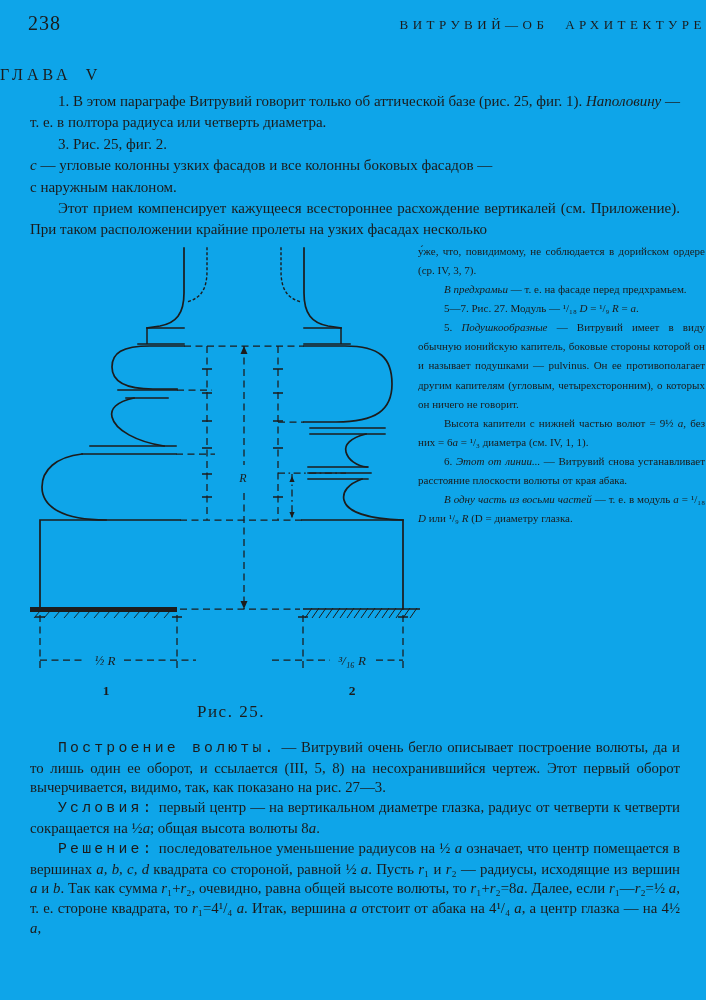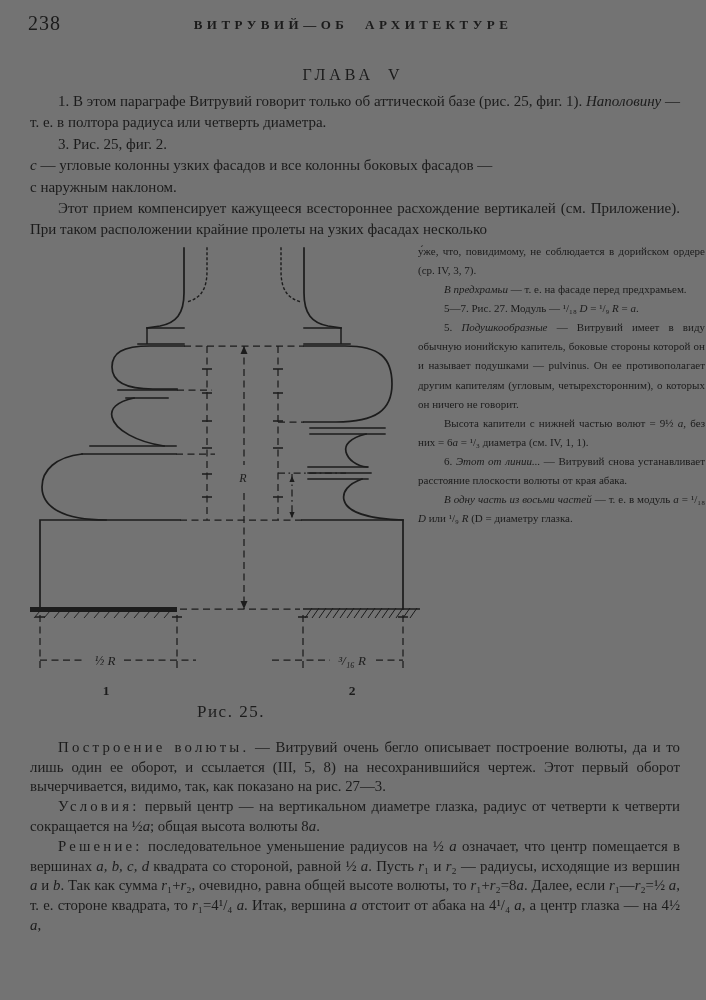--- a/index.html
+++ b/index.html
@@ -4,30 +4,30 @@
 <style>
   html,body{margin:0;padding:0;}
   body{
     width:706px;height:1000px;
     background:#efeeea;
     font-family:"Liberation Serif","DejaVu Serif",serif;
     color:#1b1b1b;
   }
   .page{
     position:relative;width:706px;height:1000px;overflow:hidden;
-    background:#737373;
+    background:#0ea5e9;
   }
   
   .page-num{position:absolute;top:12px;left:28px;font-size:20px;letter-spacing:1px;}
   .running-title{
-    position:absolute;top:17px;left:0;width:100%;text-align:center;
-    font-size:13px;font-weight:bold;letter-spacing:4.5px;word-spacing:9px;
+    position:absolute;top:17px;left:0;width:100%;text-align:right;
+    font-size:13px;font-weight:normal;letter-spacing:4.5px;word-spacing:9px;
   }
   .chapter{
-    position:absolute;top:66px;left:0;width:100%;text-align:center;
+    position:absolute;top:66px;left:0;width:100%;
     font-size:16px;letter-spacing:4px;word-spacing:6px;
   }
   
   .content{
     position:absolute;top:91px;left:30px;width:650px;
     font-size:15px;line-height:21.4px;
   }
   .content p{margin:0;}
   .ind{text-indent:28px;}
   .just{text-align:justify;}
@@ -37,21 +37,21 @@
   .middle{position:relative;height:497px;}
   .fig-svg{position:absolute;left:-15px;top:2px;}
   .right-col{
     position:absolute;left:388px;top:1px;width:287px;
     font-size:11px;line-height:19.1px;text-align:justify;
   }
   .right-col p{margin:0;}
   .right-col .ind{text-indent:26px;}
   
   .bottom p{margin:0;font-size:14.8px;line-height:19.8px;}
-  .sp{letter-spacing:3.2px;}
+  .sp{letter-spacing:3.2px;font-family:Liberation Mono, monospace;}
   i{}
 </style>
 </head>
 <body>
 
 <div class="page">
 
   <div class="page-num">238</div>
   <div class="running-title">ВИТРУВИЙ—ОБ АРХИТЕКТУРЕ</div>
   <div class="chapter">ГЛАВА V</div>

